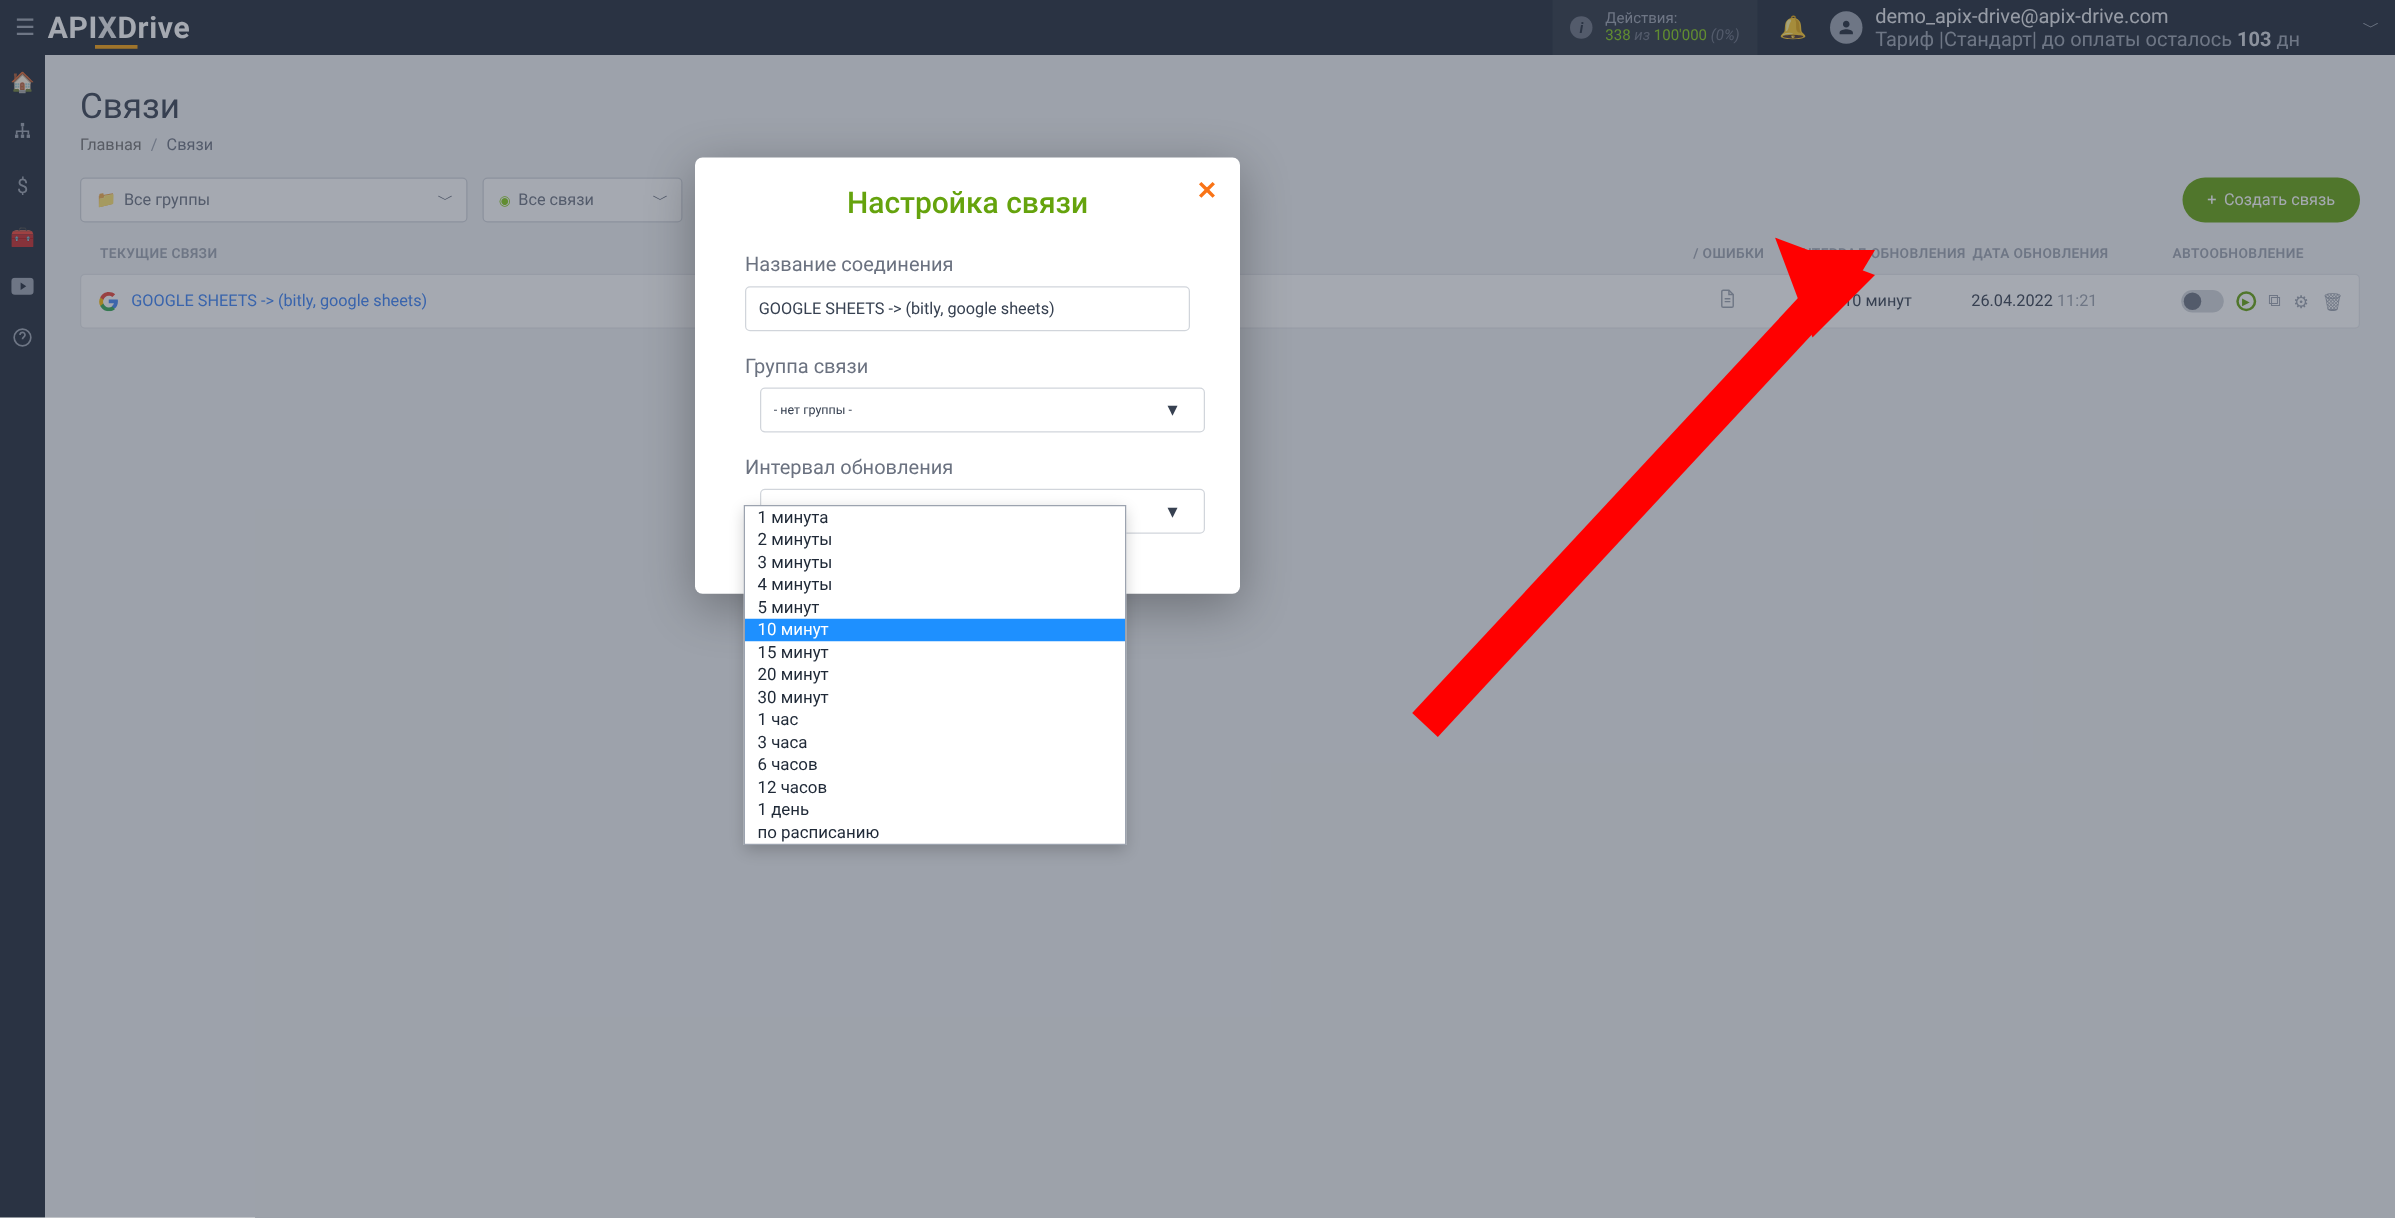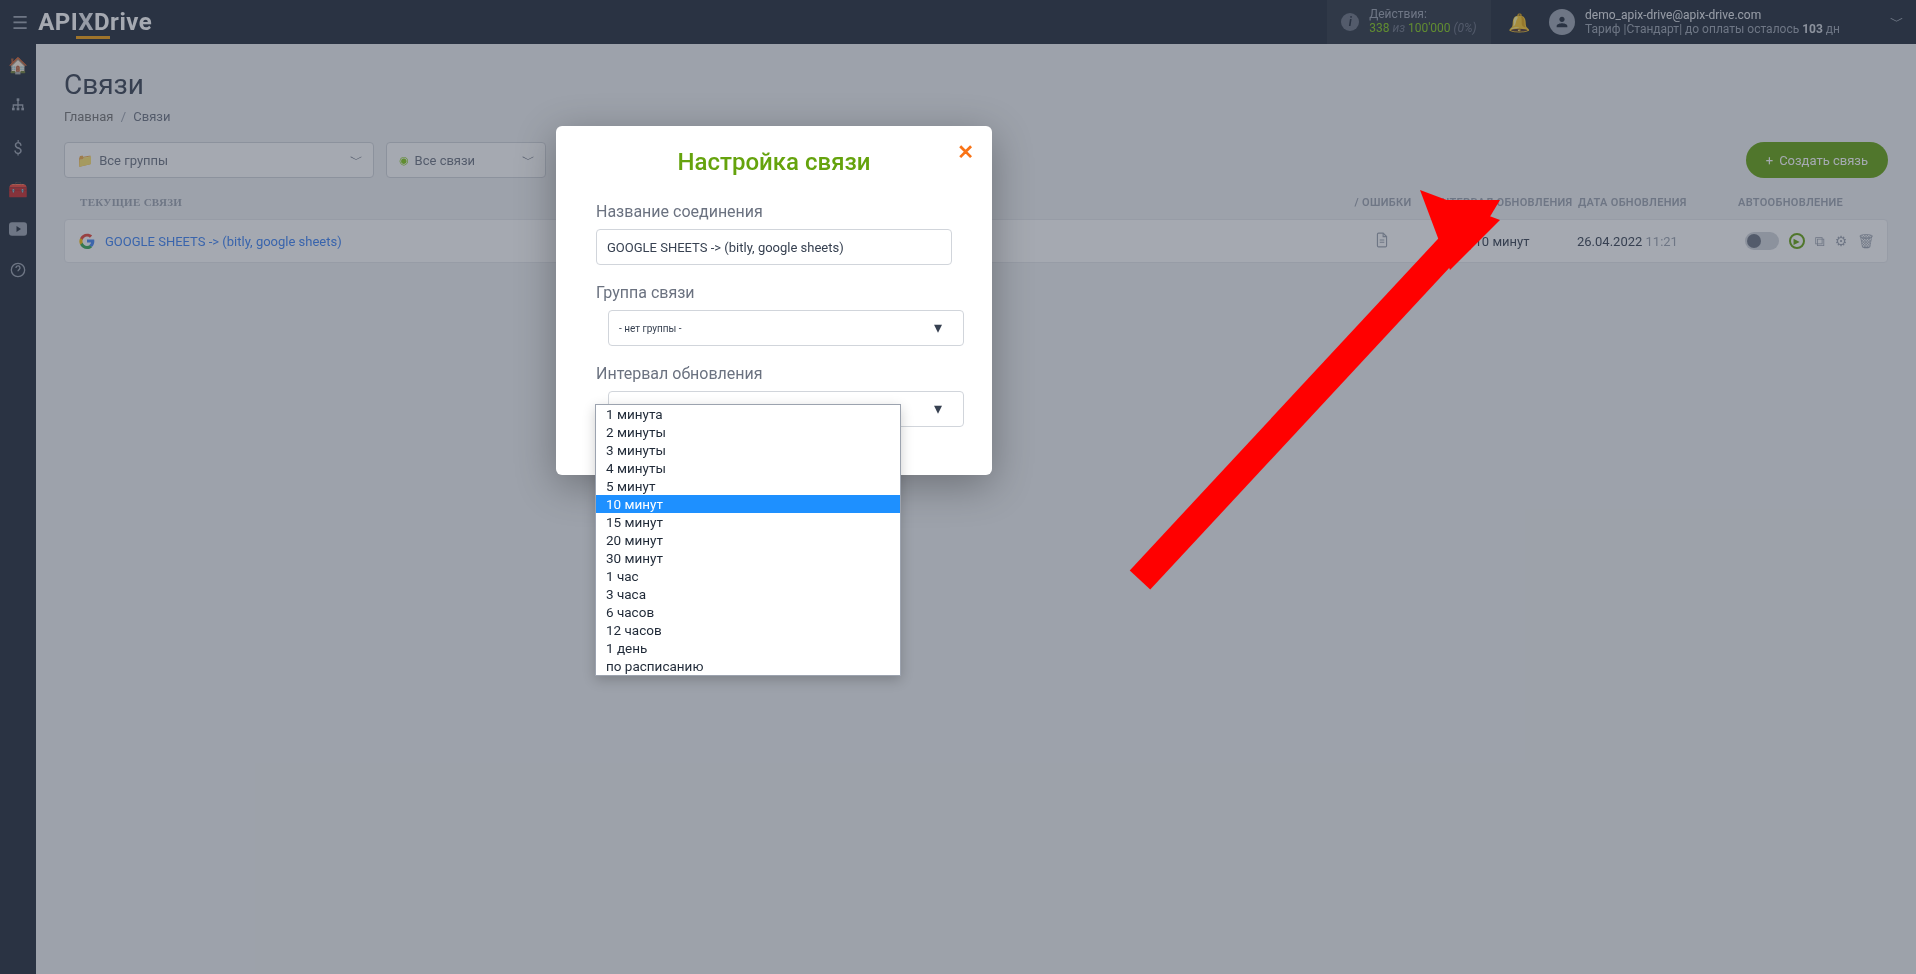--- a/index.html
+++ b/index.html
@@ -17,21 +17,21 @@
 .actions-box { background: rgba(255,255,255,0.05); padding: 4px 14px; display: flex; align-items: center; gap: 10px; height: 44px; }
 .actions-box .info-icon { width: 18px; height: 18px; border-radius: 50%; background: #6b7280; color:#1f2937; display:flex; align-items:center; justify-content:center; font-weight:700; font-style:italic; font-size:12px; }
 .actions-text { font-size: 12px; line-height: 1.15; }
 .actions-text .label { color: #9ca3af; }
 .actions-text .stat { color: #84cc16; }
 .actions-text .stat .muted { color: #6b7280; font-style: italic; }
 .bell { color: #6b7280; margin: 0 18px; font-size: 18px; }
 .user-block { display: flex; align-items: center; gap: 10px; }
 .avatar-icon { width: 26px; height: 26px; border-radius: 50%; background: #9ca3af; display:flex; align-items:center; justify-content:center; }
 .avatar-icon svg { width:16px; height:16px; fill:#1f2937; }
-.user-text { font-size: 12px; line-height:1.2; }
+.user-text { font-size: 16px; line-height:1.2; }
 .user-text .email { color: #e5e7eb; }
 .user-text .tariff { color: #9ca3af; }
 .user-text .tariff .bold { font-weight:700; color:#d1d5db; }
 .chevron-down { color: #9ca3af; margin-left: 40px; font-size: 14px; }
 
 
 .sidebar { position: absolute; left: 0; top: 44px; bottom: 0; width: 36px; background: #1f2937; display: flex; flex-direction: column; align-items: center; padding-top: 12px; gap: 22px; }
 .sidebar-item { color: #9ca3af; font-size: 16px; cursor: pointer; }
 
 
@@ -44,21 +44,21 @@
 
 .filters { display: flex; gap: 12px; margin-bottom: 14px; }
 .dropdown { background: #fff; border: 1px solid #d1d5db; border-radius: 4px; height: 36px; display: flex; align-items: center; padding: 0 12px; font-size: 13px; color: #6b7280; position: relative; }
 .dropdown .chev { position: absolute; right: 10px; color: #6b7280; }
 .dd-groups { width: 310px; }
 .dd-conn { width: 160px; }
 .dd-conn .play { color: #84cc16; margin-right: 6px; font-size:11px; }
 .create-btn { margin-left: auto; background: #65a30d; color: #fff; border: none; border-radius: 18px; padding: 0 20px; height: 36px; font-size: 13px; cursor: pointer; display:flex; align-items:center; gap:6px; }
 
 .table-header { display: flex; font-size: 11px; color: #9ca3af; font-weight: 600; padding: 4px 0 10px; letter-spacing: 0.3px; }
-.col-name { flex: 1; padding-left: 16px; font-family: Liberation Serif, serif; }
+.col-name { flex: 1; padding-left: 16px; }
 .col-log { width: 90px; text-align:center; }
 .col-interval { width: 150px; text-align:center; }
 .col-date { width: 160px; }
 .col-auto { width: 150px; }
 
 .row { background: #fff; border: 1px solid #e5e7eb; border-radius: 4px; height: 44px; display: flex; align-items: center; font-size: 13px; }
 .row .gicon { width: 16px; height: 16px; margin: 0 10px 0 14px; }
 .row .name { color: #3b82f6; flex: 1; }
 .row .log { width: 90px; text-align:center; color:#9ca3af; }
 .row .interval { width: 150px; text-align:center; color:#374151; }

